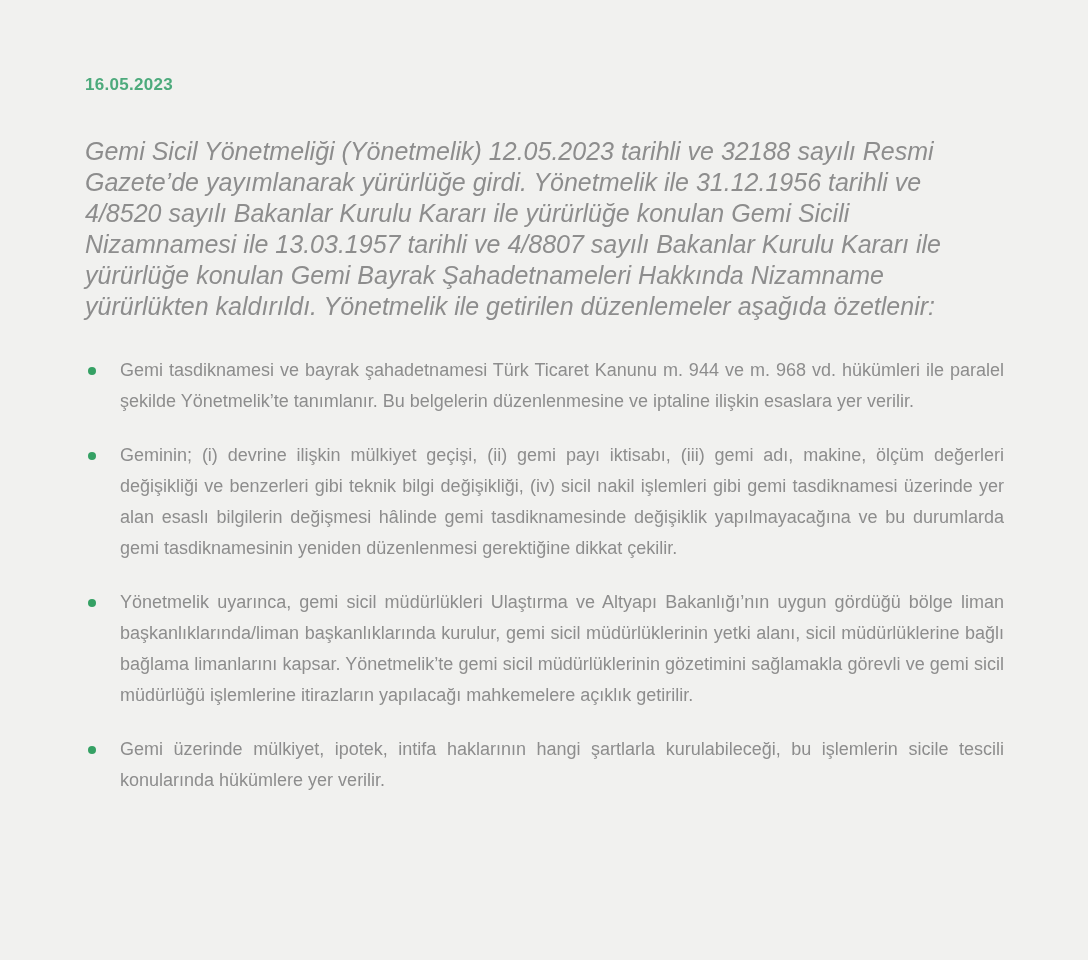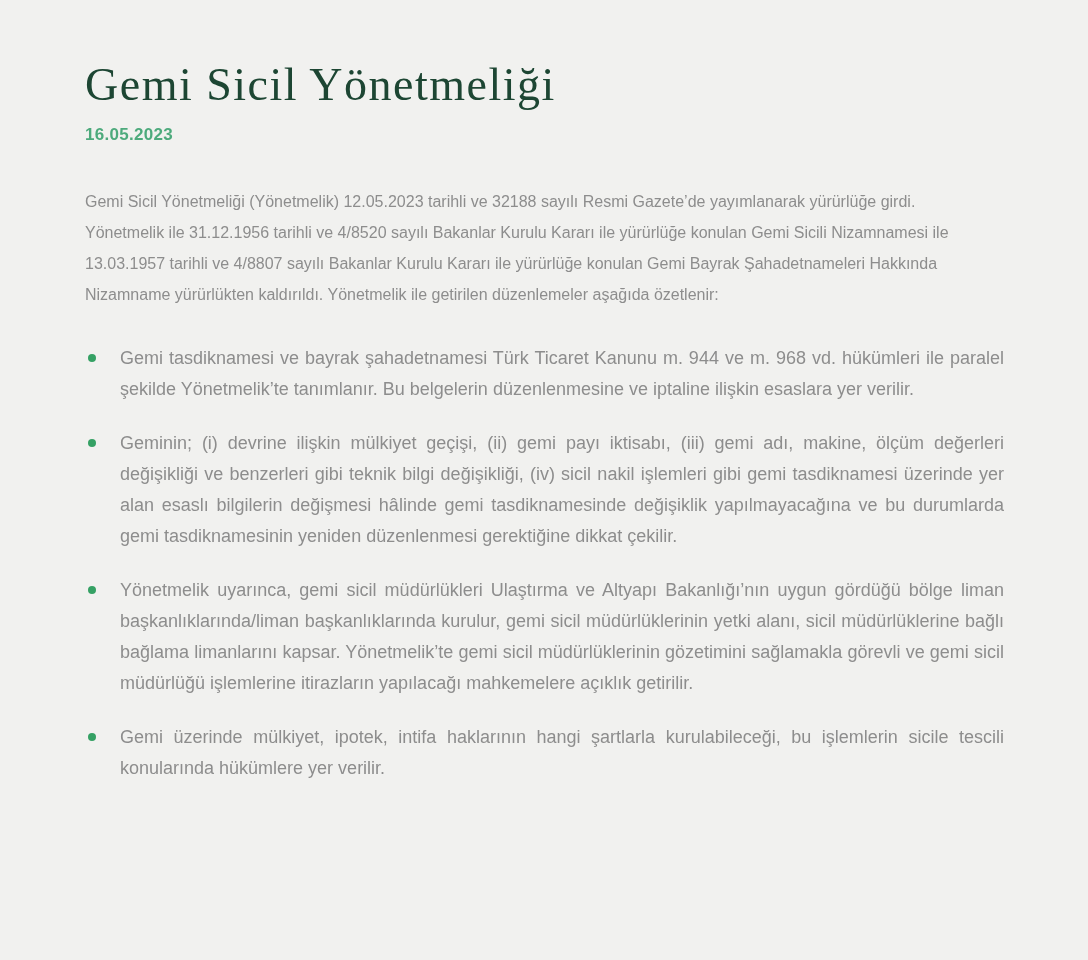--- a/index.html
+++ b/index.html
@@ -30,24 +30,25 @@
   }
   .date {
     margin-top: 15px;
     font-size: 17px;
     font-weight: 700;
     letter-spacing: 0.3px;
     color: #4daa7c;
   }
   .intro {
     margin: 41px 7px 0 0;
-    font-size: 16px;
+    font-size: 25px;
     line-height: 31px;
     color: #8d8d8d;
     text-align: left;
+    font-style: italic;
   }
   ul.summary-list {
     list-style: none;
     margin: 33px 0 0 0;
     padding: 0 0 0 35px;
   }
   ul.summary-list li {
     position: relative;
     margin: 0 0 23px 0;
     font-size: 18px;
@@ -62,21 +63,20 @@
     width: 8px;
     height: 8px;
     border-radius: 50%;
     background: #35a164;
   }
 </style>
 </head>
 <body>
 
 <div class="page">
-  <h1 class="title">Gemi Sicil Yönetmeliği</h1>
   <div class="date">16.05.2023</div>
 
   <p class="intro">Gemi Sicil Yönetmeliği (Yönetmelik) 12.05.2023 tarihli ve 32188 sayılı Resmi Gazete’de yayımlanarak yürürlüğe girdi. Yönetmelik ile 31.12.1956 tarihli ve 4/8520 sayılı Bakanlar Kurulu Kararı ile yürürlüğe konulan Gemi Sicili Nizamnamesi ile 13.03.1957 tarihli ve 4/8807 sayılı Bakanlar Kurulu Kararı ile yürürlüğe konulan Gemi Bayrak Şahadetnameleri Hakkında Nizamname yürürlükten kaldırıldı. Yönetmelik ile getirilen düzenlemeler aşağıda özetlenir:</p>
 
   <ul class="summary-list">
     <li>
       <span class="dot"></span>
       <span>Gemi tasdiknamesi ve bayrak şahadetnamesi Türk Ticaret Kanunu m. 944 ve m. 968 vd. hükümleri ile paralel şekilde Yönetmelik’te tanımlanır. Bu belgelerin düzenlenmesine ve iptaline ilişkin esaslara yer verilir.</span>
     </li>
     <li>

